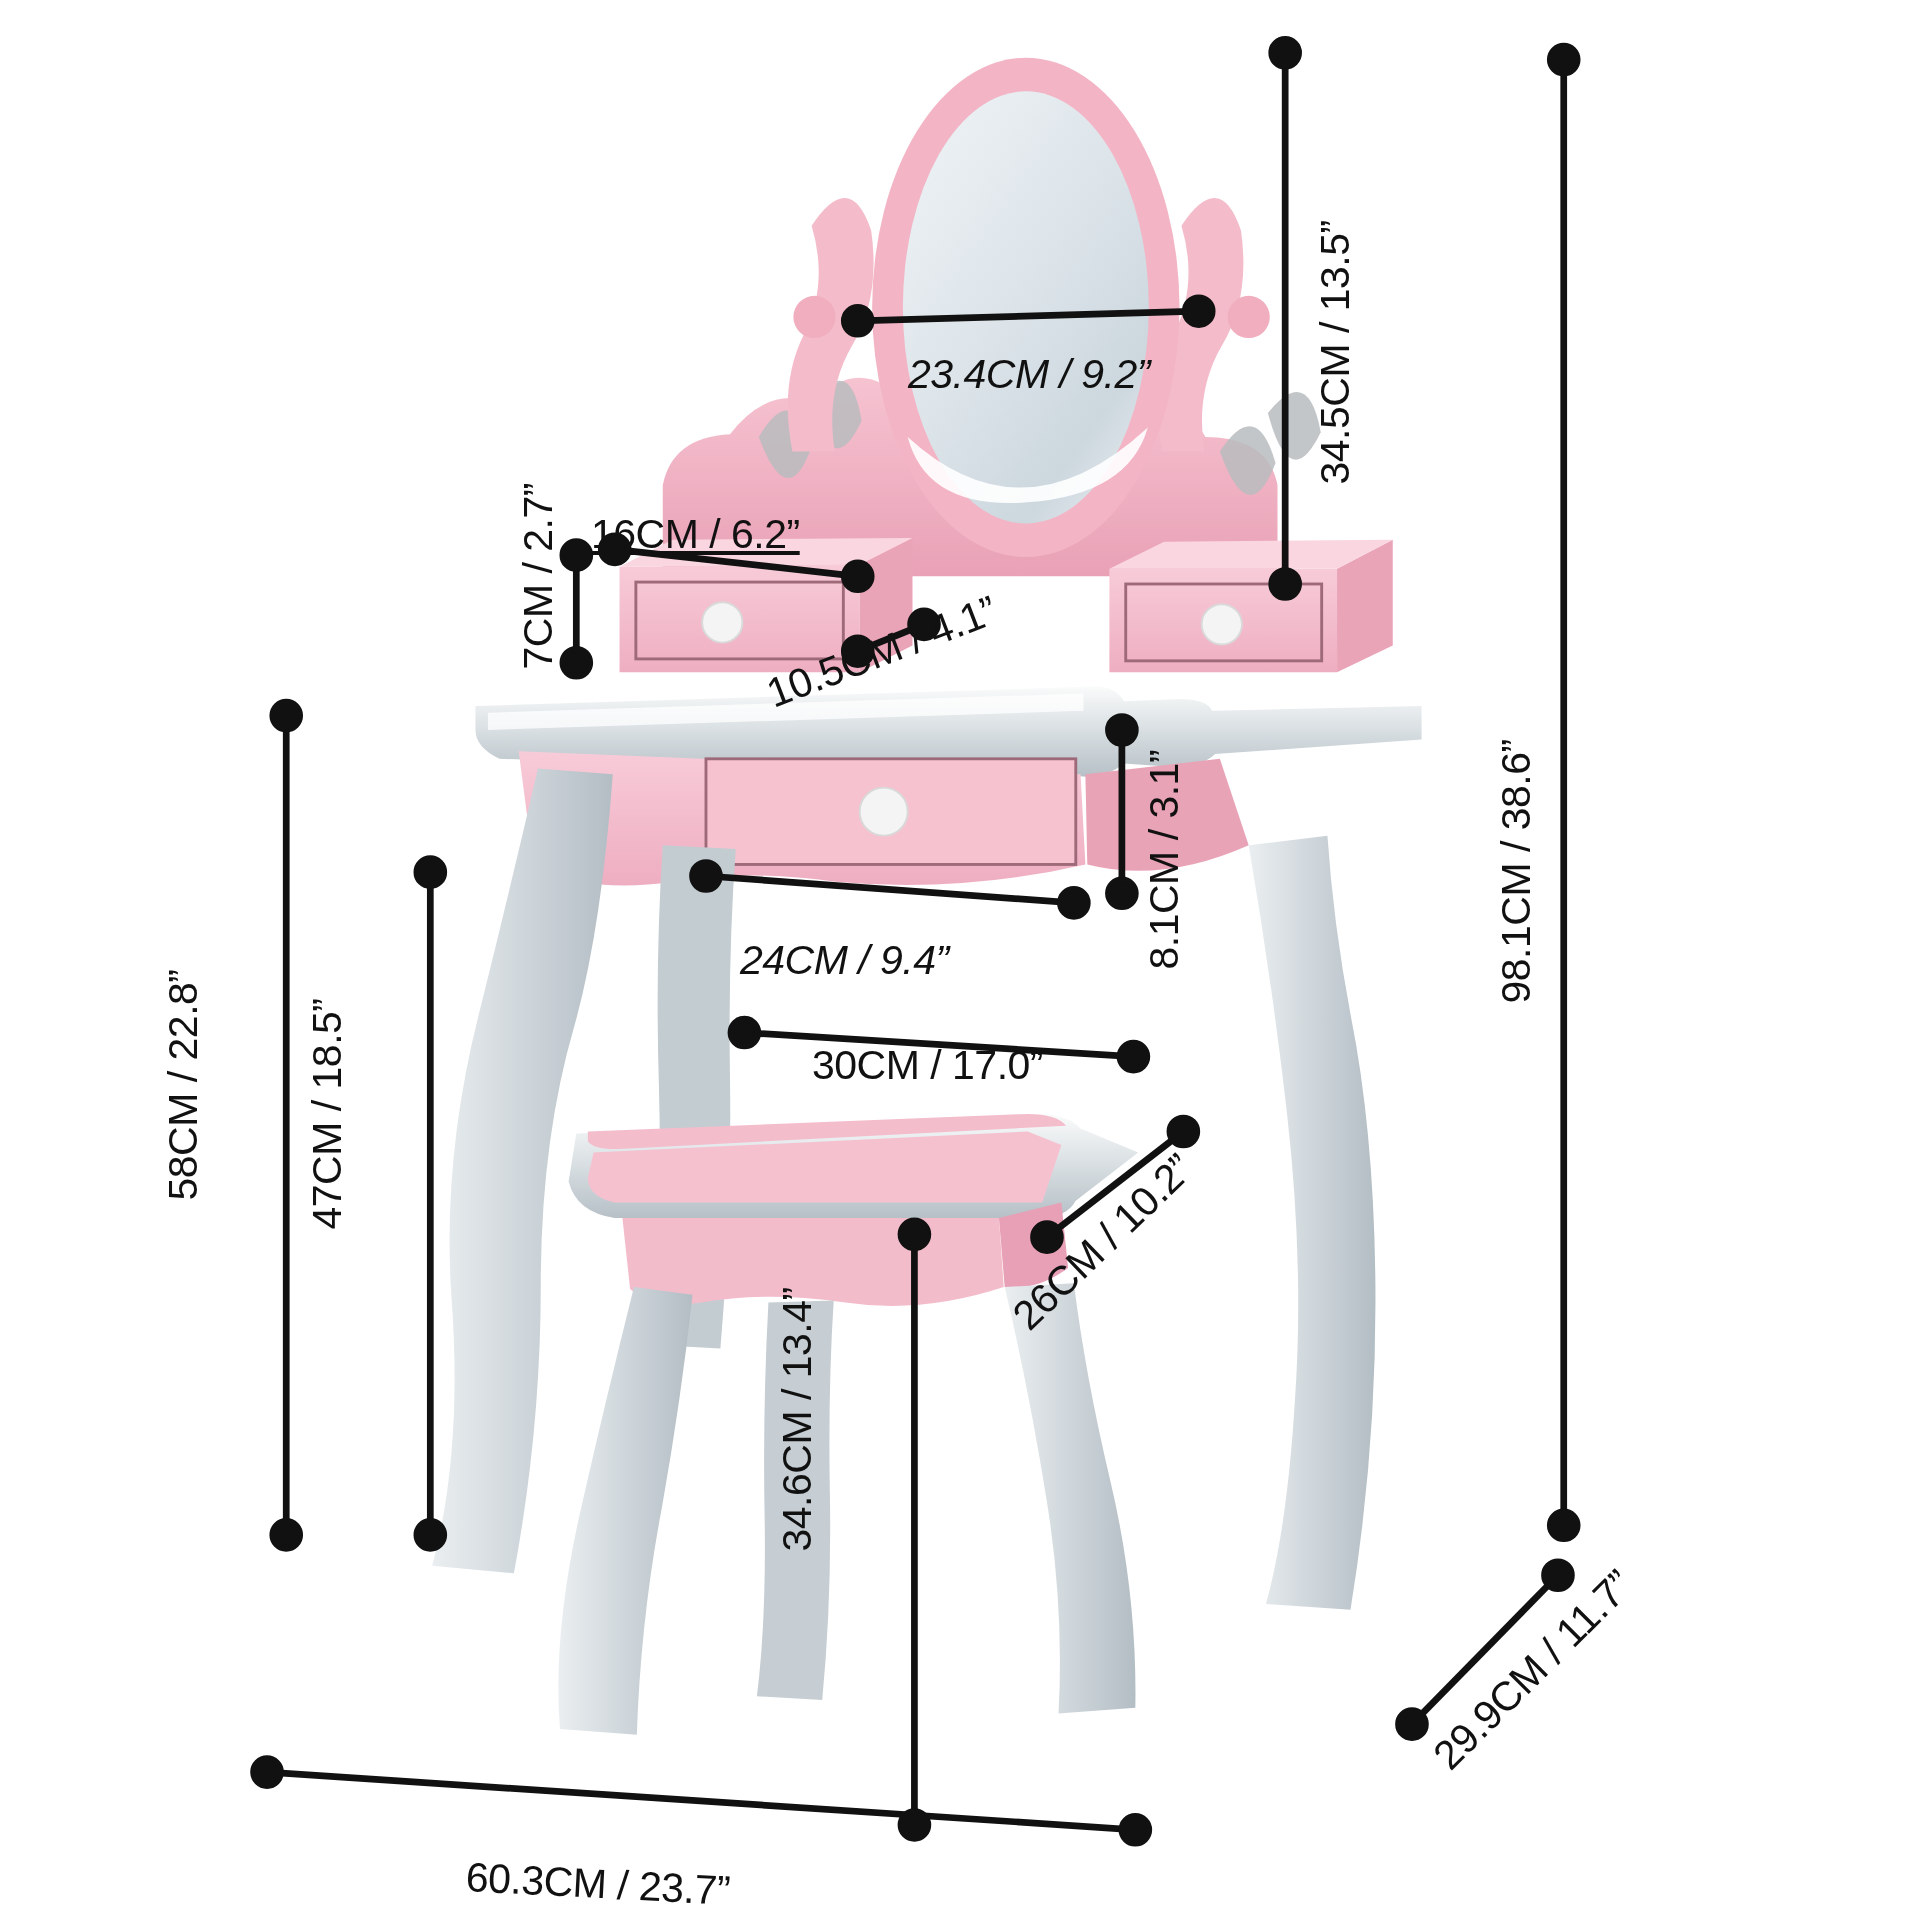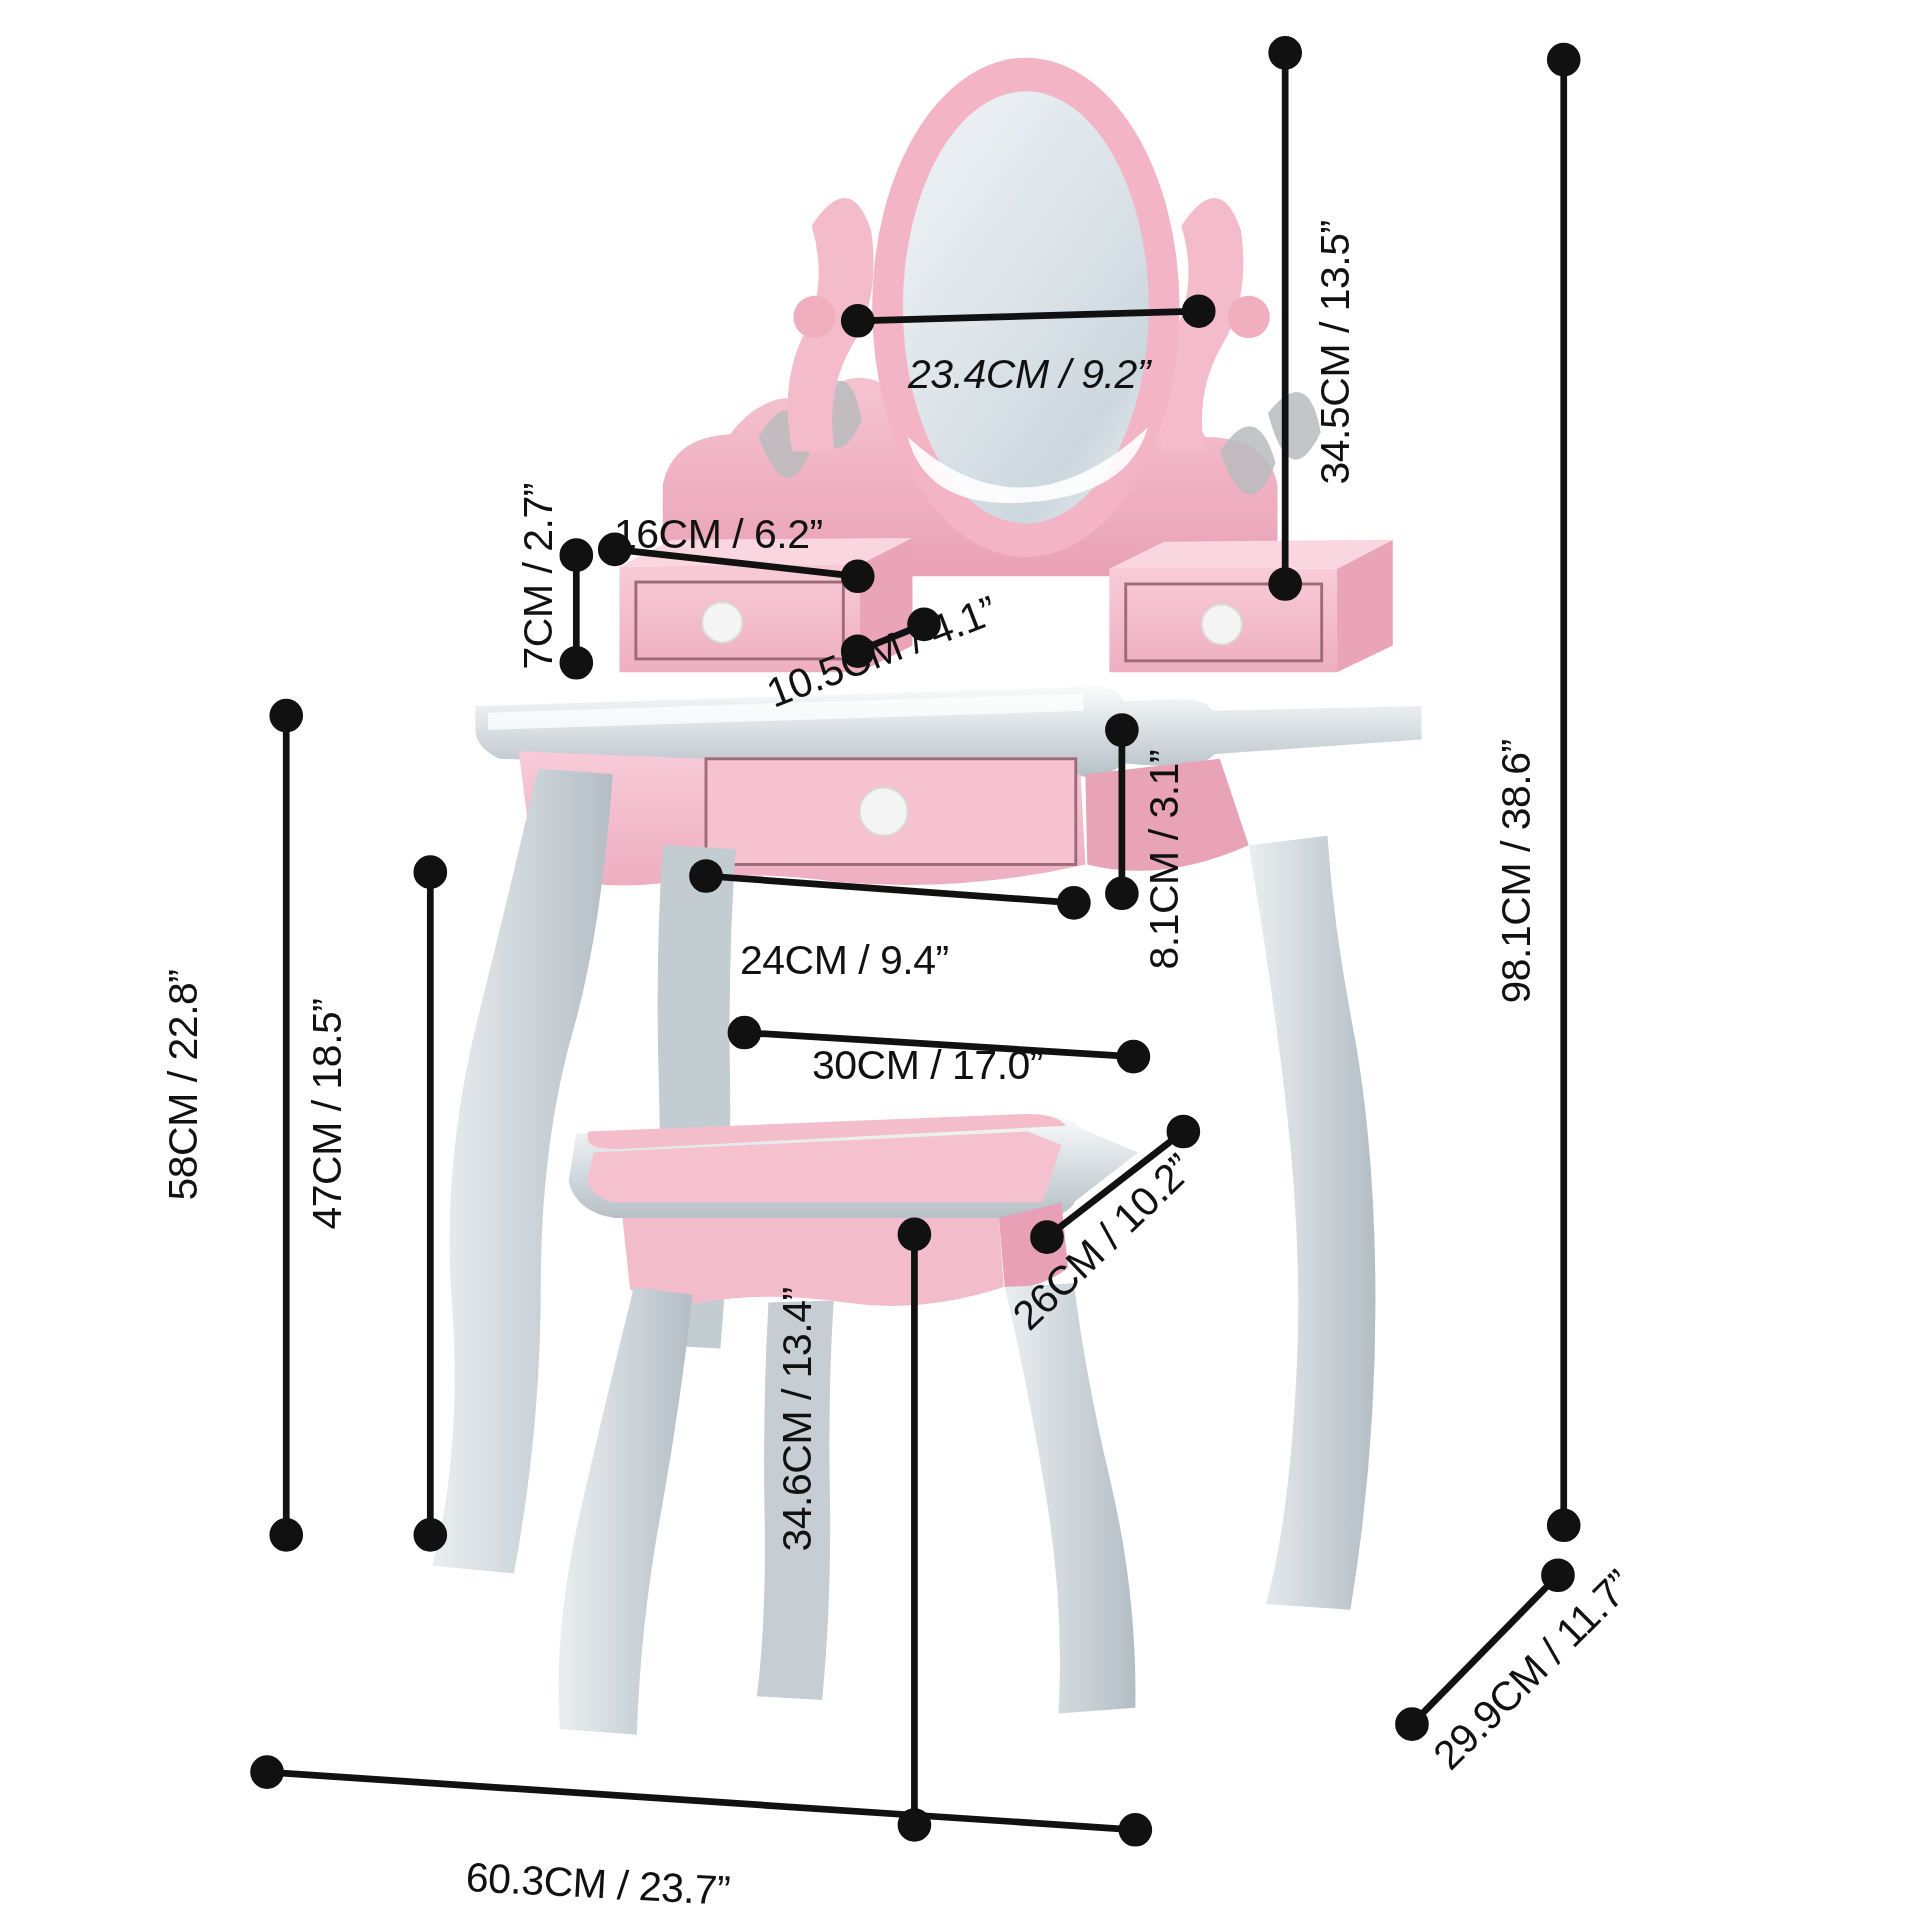--- a/index.html
+++ b/index.html
@@ -180,29 +180,29 @@
       <line x1="278" y1="1845" x2="1182" y2="1905"></line>
       <circle cx="278" cy="1845" r="14"></circle>
         <circle cx="1182" cy="1905" r="14"></circle>
     </g>
   </svg>
 
   <div class="dim" style="left:908px;top:351px;font-style:italic;">23.4CM / 9.2”</div>
 
   <div class="dim" style="left:1335px;top:461px;transform:rotate(-90deg);">34.5CM / 13.5”</div>
 
-  <div class="dim" style="left:614px;top:511px;">16CM / 6.2”</div>
+  <div class="dim" style="left:591px;top:511px;text-decoration:underline;">16CM / 6.2”</div>
 
   <div class="dim" style="left:538px;top:646px;transform:rotate(-90deg);">7CM / 2.7”</div>
 
   <div class="dim" style="left:769px;top:672px;transform:rotate(-21deg);">10.5CM / 4.1”</div>
 
   <div class="dim" style="left:1164px;top:946px;transform:rotate(-90deg);">8.1CM / 3.1”</div>
 
-  <div class="dim" style="left:740px;top:937px;">24CM / 9.4”</div>
+  <div class="dim" style="left:740px;top:937px;font-style:italic;">24CM / 9.4”</div>
 
   <div class="dim" style="left:812px;top:1042px;">30CM / 17.0”</div>
 
   <div class="dim" style="left:1020px;top:1299px;transform:rotate(-44deg);">26CM / 10.2”</div>
 
   <div class="dim" style="left:797px;top:1528px;transform:rotate(-90deg);">34.6CM / 13.4”</div>
 
   <div class="dim" style="left:183px;top:1177px;transform:rotate(-90deg);">58CM / 22.8”</div>
 
   <div class="dim" style="left:327px;top:1206px;transform:rotate(-90deg);">47CM / 18.5”</div>

